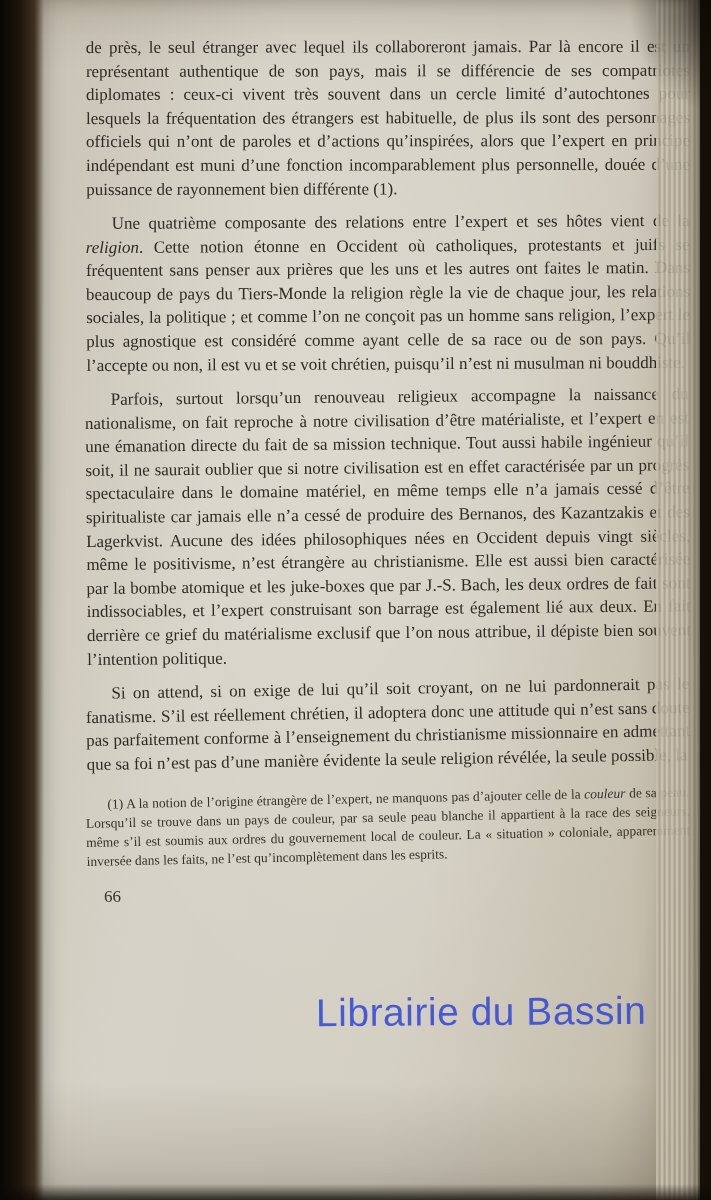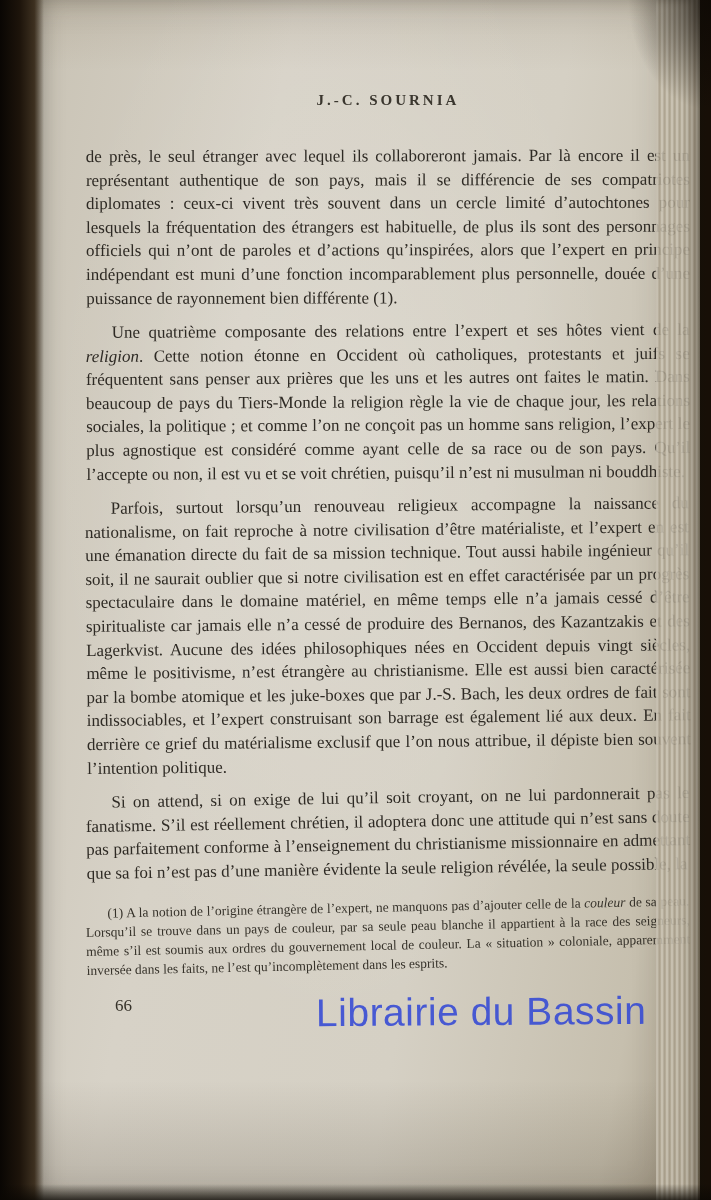--- a/index.html
+++ b/index.html
@@ -59,40 +59,39 @@
   .para.no-indent{text-indent:0;}
   .w0{transform:rotate(-0.12deg);}
   .w1{transform:rotate(-0.3deg);}
   .w2{transform:rotate(-0.55deg);}
   .w3{transform:rotate(-0.95deg);}
   .w4{transform:rotate(-1.2deg);transform-origin:left center;}
   .footnote{
     margin-top:18px;font-size:13.5px;line-height:19px;text-align:justify;
     text-indent:22px;color:#36322a;
   }
-  .page-number{margin:16px 0 0 29px;font-size:17px;color:#36322a;}
+  .page-number{margin:16px 0 0 18px;font-size:17px;color:#36322a;}
 
   
   .watermark{
     position:absolute;left:316px;top:990px;
     font-family:"Liberation Sans","DejaVu Sans",sans-serif;
     font-size:39px;font-weight:500;letter-spacing:0.5px;
     color:#2f45d6;opacity:0.85;white-space:nowrap;
     transform:rotate(-0.4deg);
   }
 </style>
 </head>
 <body>
 
 <div class="photo">
 
   <div class="page">
     <div class="content">
 
-      <div class="running-head">J.-C. SOURNIA</div>
 
       <div class="body-text">
 
         <p class="para no-indent w0">de près, le seul étranger avec lequel ils collaboreront jamais. Par là encore il est un représentant authentique de son pays, mais il se différencie de ses compatriotes diplomates : ceux-ci vivent très souvent dans un cercle limité d’autochtones pour lesquels la fréquentation des étrangers est habituelle, de plus ils sont des personnages officiels qui n’ont de paroles et d’actions qu’inspirées, alors que l’expert en principe indépendant est muni d’une fonction incomparablement plus personnelle, douée d’une puissance de rayonnement bien différente (1).</p>
 
         <p class="para w1"><span>Une quatrième composante des relations entre l’expert et ses hôtes vient de la </span><i>religion</i><span>. Cette notion étonne en Occident où catholiques, protestants et juifs se fréquentent sans penser aux prières que les uns et les autres ont faites le matin. Dans beaucoup de pays du Tiers-Monde la religion règle la vie de chaque jour, les relations sociales, la politique ; et comme l’on ne conçoit pas un homme sans religion, l’expert le plus agnostique est considéré comme ayant celle de sa race ou de son pays. Qu’il l’accepte ou non, il est vu et se voit chrétien, puisqu’il n’est ni musulman ni bouddhiste.</span></p>
 
         <p class="para w2">Parfois, surtout lorsqu’un renouveau religieux accompagne la naissance du nationalisme, on fait reproche à notre civilisation d’être matérialiste, et l’expert en est une émanation directe du fait de sa mission technique. Tout aussi habile ingénieur qu’il soit, il ne saurait oublier que si notre civilisation est en effet caractérisée par un progrès spectaculaire dans le domaine matériel, en même temps elle n’a jamais cessé d’être spiritualiste car jamais elle n’a cessé de produire des Bernanos, des Kazantzakis et des Lagerkvist. Aucune des idées philosophiques nées en Occident depuis vingt siècles, même le positivisme, n’est étrangère au christianisme. Elle est aussi bien caractérisée par la bombe atomique et les juke-boxes que par J.-S. Bach, les deux ordres de fait sont indissociables, et l’expert construisant son barrage est également lié aux deux. En fait derrière ce grief du matérialisme exclusif que l’on nous attribue, il dépiste bien souvent l’intention politique.</p>
 
         <p class="para w3">Si on attend, si on exige de lui qu’il soit croyant, on ne lui pardonnerait pas le fanatisme. S’il est réellement chrétien, il adoptera donc une attitude qui n’est sans doute pas parfaitement conforme à l’enseignement du christianisme missionnaire en admettant que sa foi n’est pas d’une manière évidente la seule religion révélée, la seule possible, la</p>

